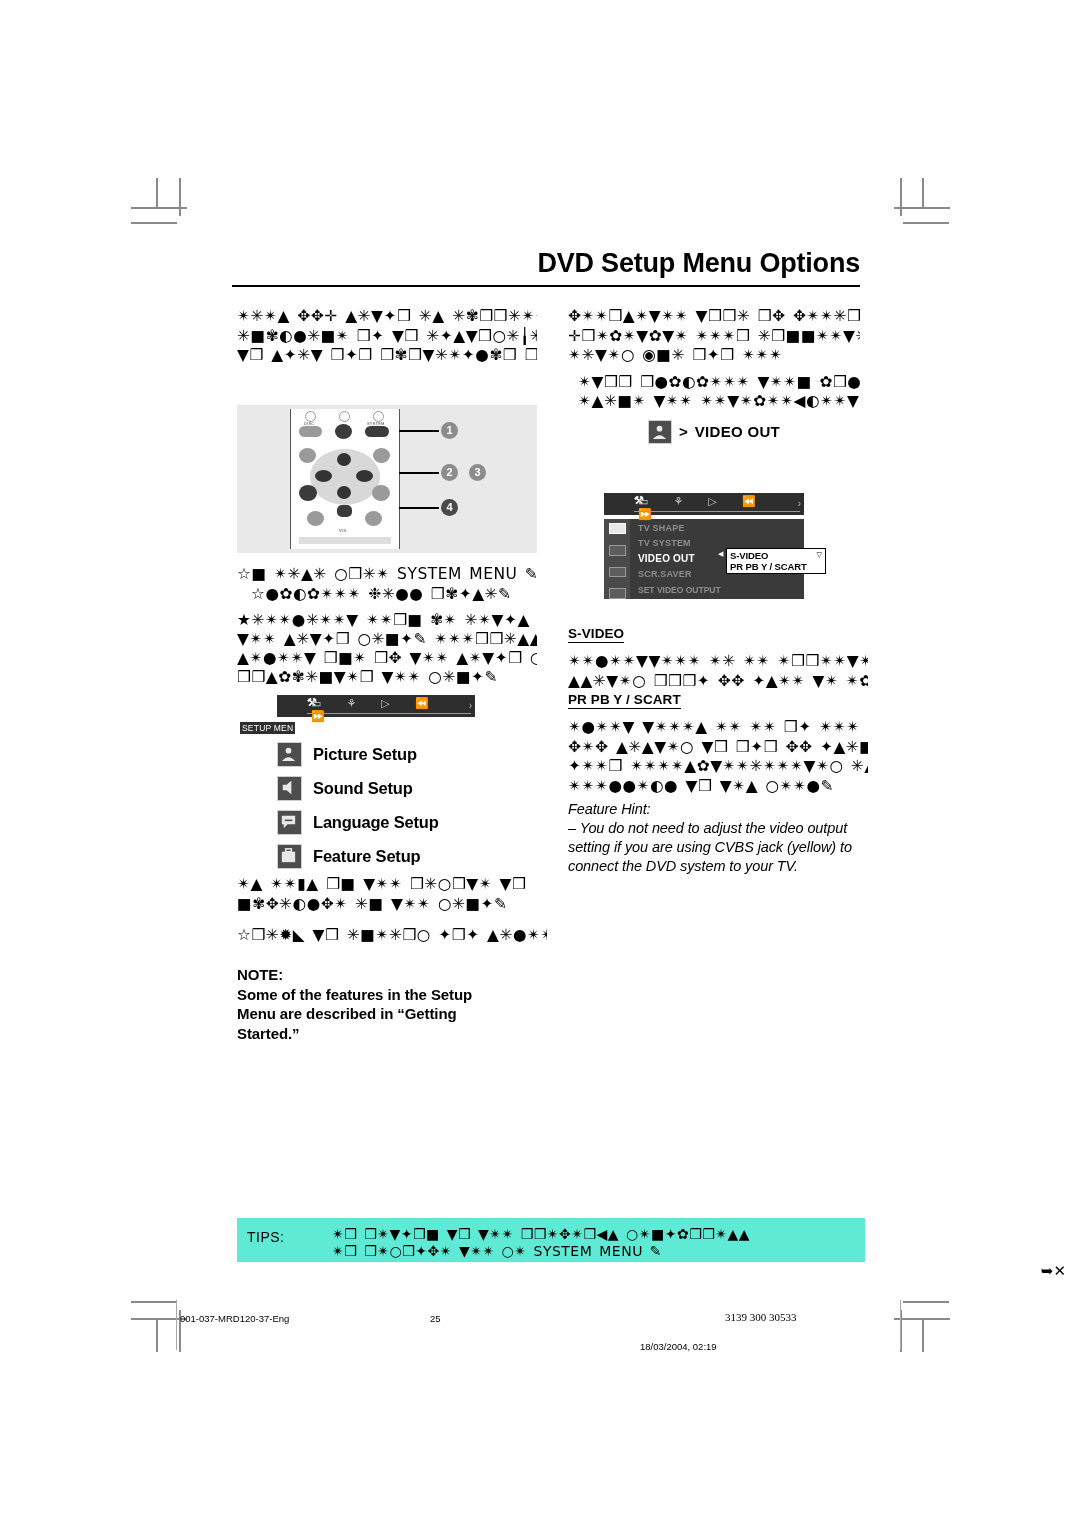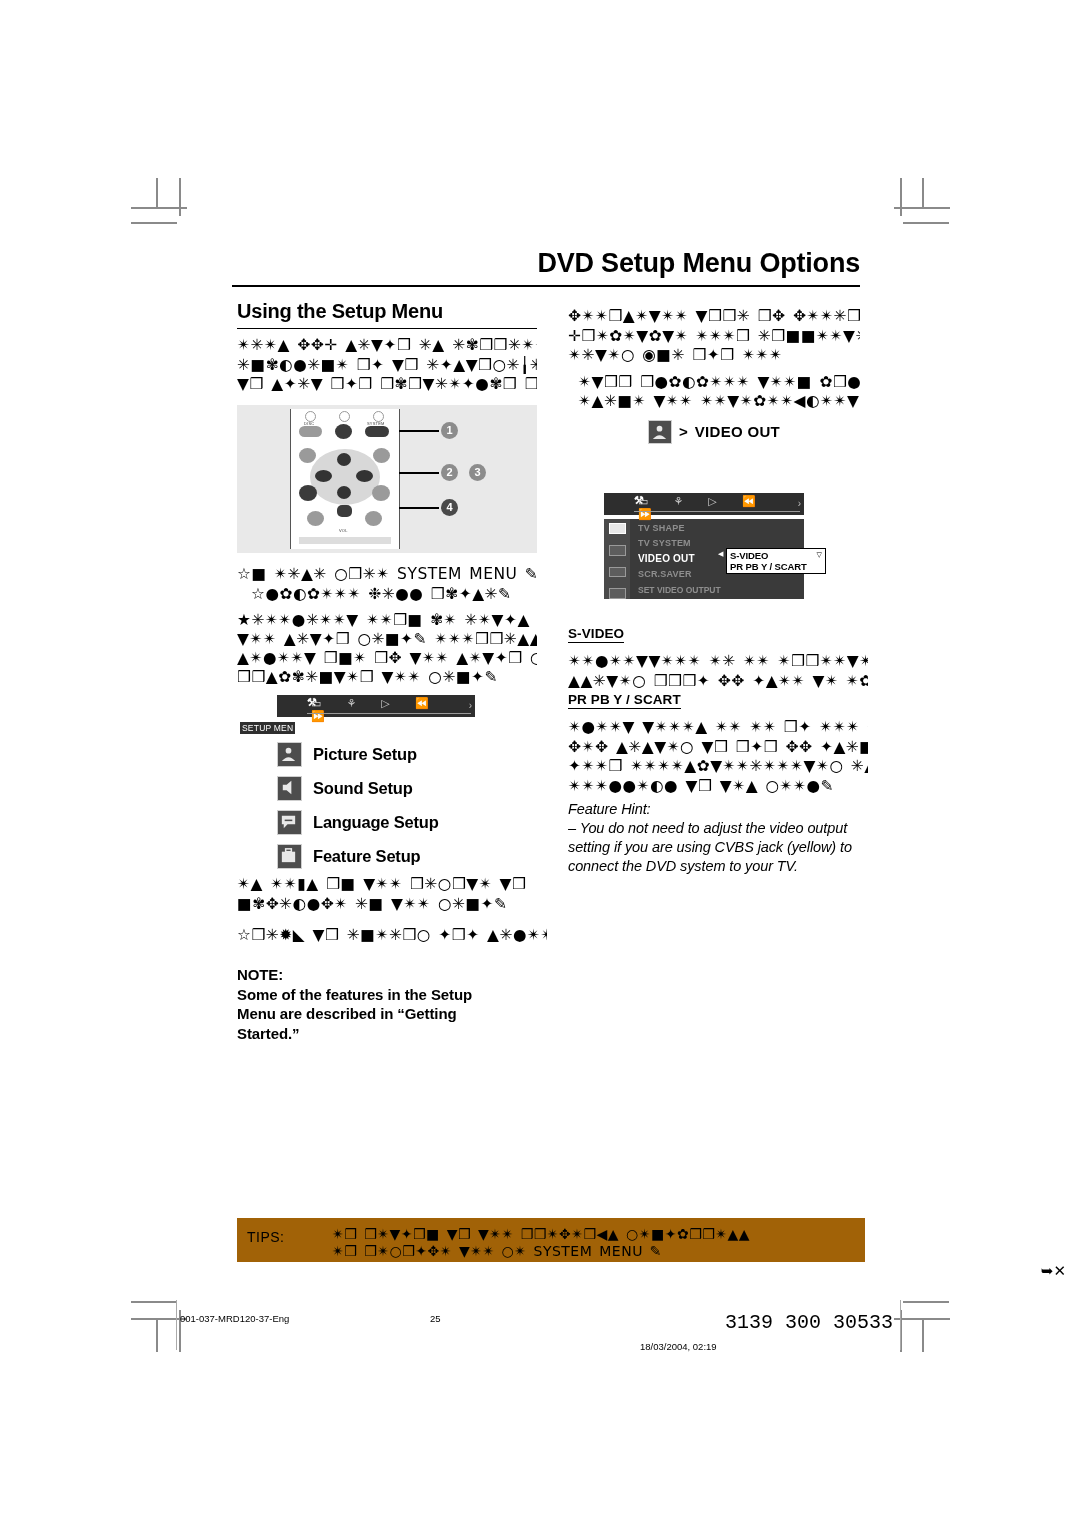--- a/index.html
+++ b/index.html
@@ -95,31 +95,31 @@
 
   h3.sub{font-size:13.5px;font-weight:bold;margin:14px 0 2px 0;
          border-bottom:1.5px solid #000;display:inline-block;padding-bottom:1px;letter-spacing:.1px;}
   .hint{font-style:italic;font-size:14.5px;line-height:19px;margin-top:12px;letter-spacing:-.1px;}
 
   
   #note{position:absolute;left:237px;top:965px;width:300px;
         font-size:15px;font-weight:bold;line-height:19.5px;letter-spacing:-.1px;}
 
   
-  #tips{position:absolute;left:237px;top:1218px;width:628px;height:44px;background:#a16207;}
+  #tips{position:absolute;left:237px;top:1218px;width:628px;height:44px;background:#5eead4;}
   #tips-label{position:absolute;left:10px;top:11px;font-size:14px;letter-spacing:.5px;}
   #tips-lines{position:absolute;left:95px;top:8px;right:6px;}
   #mark-end{position:absolute;right:14px;top:1262px;font-size:15px;}
 
   
   #footer{position:absolute;left:180px;top:1313px;width:816px;height:24px;font-size:9.5px;}
   #f-file{position:absolute;left:0;top:0;}
   #f-page{position:absolute;left:250px;top:0;}
   #f-date{position:absolute;left:460px;top:0;margin-top:28px;}
-  #f-code{position:absolute;left:545px;top:-2px;font-family:Liberation Mono, monospace;font-size:20px;}
+  #f-code{position:absolute;left:545px;top:-2px;font-family:Liberation Serif, serif;font-size:11px;}
   #footrule-l{position:absolute;left:176px;top:1300px;width:1px;height:50px;background:#aaa;}
   #footrule-r{position:absolute;left:900px;top:1300px;width:1px;height:50px;background:#aaa;}
 </style>
 </head>
 <body>
 
 <div class="page">
 
   <div class="cm h" style="left:131px;top:207px;width:56px;"></div>
   <div class="cm v" style="left:156px;top:178px;height:31px;"></div>
@@ -141,21 +141,20 @@
   <div class="cm v" style="left:922px;top:1318px;height:34px;"></div>
   <div class="cm v" style="left:900px;top:1310px;height:42px;"></div>
 
   <div id="title-block">
     <div id="page-title">DVD Setup Menu Options</div>
     <div id="title-rule"></div>
   </div>
 
   <div class="col" id="col-left">
 
-    <h2 class="sec">Using the Setup Menu</h2>
 
     <div class="sym">
       <div class="symline">✴✳✴▲ ✥✥✛ ▲✳▼✦❒ ✳▲ ✳✾❒❒✳✴✴ ❒✦▼ ✥✳✴❒▼▲✴✳▼✴✳ ▼❒❒✳ ❒✥ ✥✳✴✳❒ ❒✦▼</div>
       <div class="symline">✳■✾◐●✳■✴ ❒✦ ▼❒ ✳✦▲▼❒○✳╽✳ ▼✴✴ ✥✾✴ ✳▼✴▲✥▼✴✴ ✥✴✴✴❒ ✳❒■■✴✴▼✴</div>
       <div class="symline">▼❒ ▲✦✳▼ ❒✦❒ ❒✾❒▼✳✴✦●✾❒ ❒✳❒✦✳❒▼✴✦✴✾✴✴✿▲▲▼✳○ ◉■✳ ❒✦❒ ✳✴✴</div>
     </div>
   </div>
 
   <div id="remote-figure">
     <div id="remote-body">

